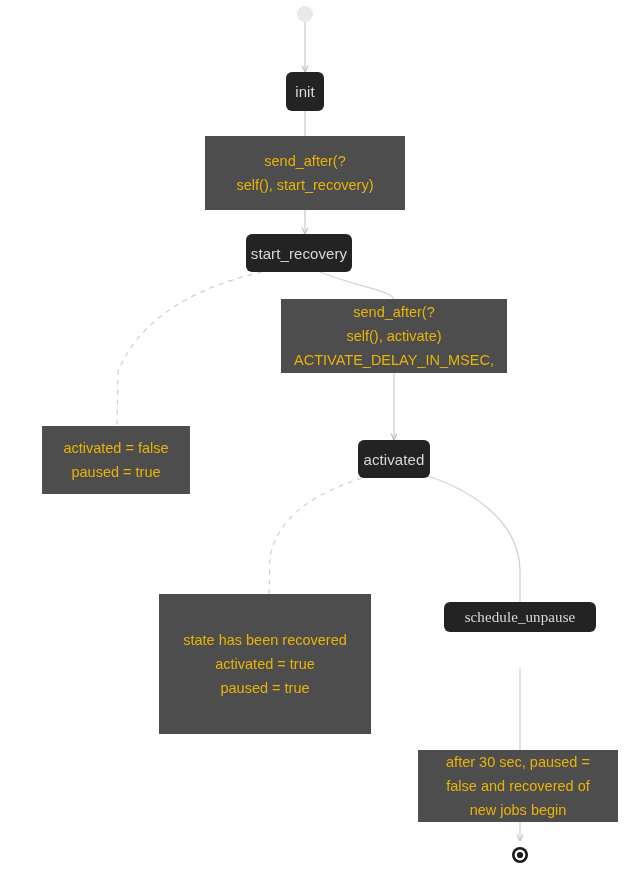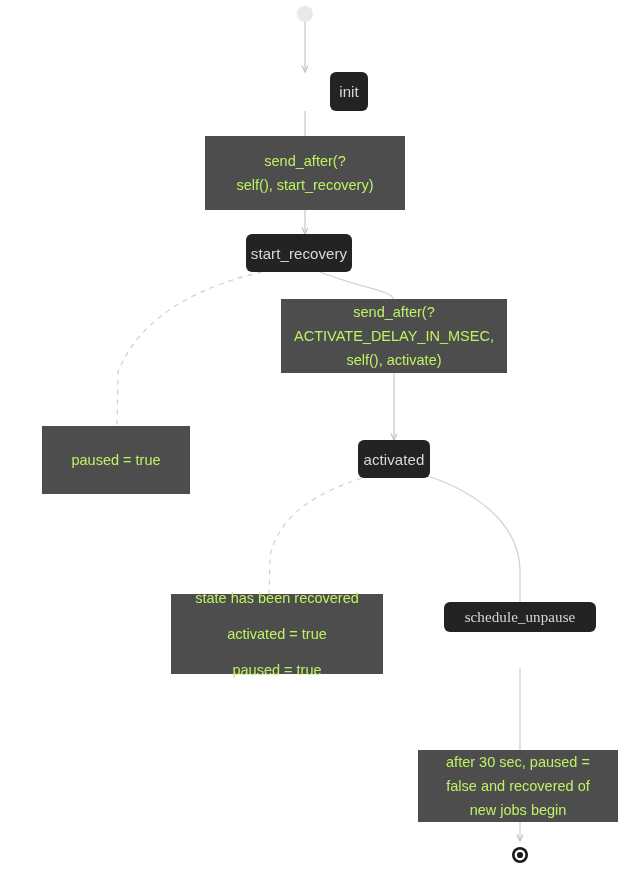--- a/index.html
+++ b/index.html
@@ -36,21 +36,21 @@
     display: flex;
     align-items: center;
     justify-content: center;
     box-sizing: border-box;
     white-space: nowrap;
     letter-spacing: 0.1px;
   }
   .note-box {
     position: absolute;
     background: #4d4d4d;
-    color: #bef264;
+    color: #eab308;
     font-size: 14.5px;
     line-height: 24px;
     display: flex;
     flex-direction: column;
     align-items: center;
     justify-content: center;
     box-sizing: border-box;
     text-align: center;
     padding: 4px 6px;
   }
@@ -93,48 +93,49 @@
 
     <path d="M520,822 L520,841" fill="none" stroke="#d2d2d2" stroke-width="1.3" marker-end="url(#arrowhead)"></path>
 
     <g>
       <circle cx="520" cy="855" r="8" fill="#1a1a1a"></circle>
       <circle cx="520" cy="855" r="5.4" fill="#ffffff"></circle>
       <circle cx="520" cy="855" r="3.1" fill="#1a1a1a"></circle>
     </g>
   </svg>
 
-  <div class="state-node" style="left:286px; top:72px; width:38px; height:39px;margin-left:44px;">
+  <div class="state-node" style="left:286px; top:72px; width:38px; height:39px;">
     <span>init</span>
   </div>
 
   <div class="note-box" style="left:205px; top:136px; width:200px; height:74px;">
     <span class="note-line">send_after(?</span>
     <span class="note-line">self(), start_recovery)</span>
   </div>
 
   <div class="state-node" style="left:246px; top:234px; width:106px; height:38px;">
     <span>start_recovery</span>
   </div>
 
   <div class="note-box" style="left:281px; top:299px; width:226px; height:74px;">
     <span class="note-line">send_after(?</span>
+    <span class="note-line">self(), activate)</span>
     <span class="note-line">ACTIVATE_DELAY_IN_MSEC,</span>
-    <span class="note-line">self(), activate)</span>
   </div>
 
   <div class="note-box" style="left:42px; top:426px; width:148px; height:68px;">
+    <span class="note-line">activated = false</span>
     <span class="note-line">paused = true</span>
   </div>
 
   <div class="state-node" style="left:358px; top:440px; width:72px; height:38px;">
     <span>activated</span>
   </div>
 
-  <div class="note-box" style="left:171px; top:594px; width:212px; height:80px;gap:12px;">
+  <div class="note-box" style="left:159px; top:594px; width:212px; height:140px;">
     <span class="note-line">state has been recovered</span>
     <span class="note-line">activated = true</span>
     <span class="note-line">paused = true</span>
   </div>
 
   <div class="state-node" style="left:444px; top:602px; width:152px; height:30px;font-family:Liberation Serif, serif;">
     <span>schedule_unpause</span>
   </div>
 
   <div class="note-box" style="left:418px; top:750px; width:200px; height:72px;">

